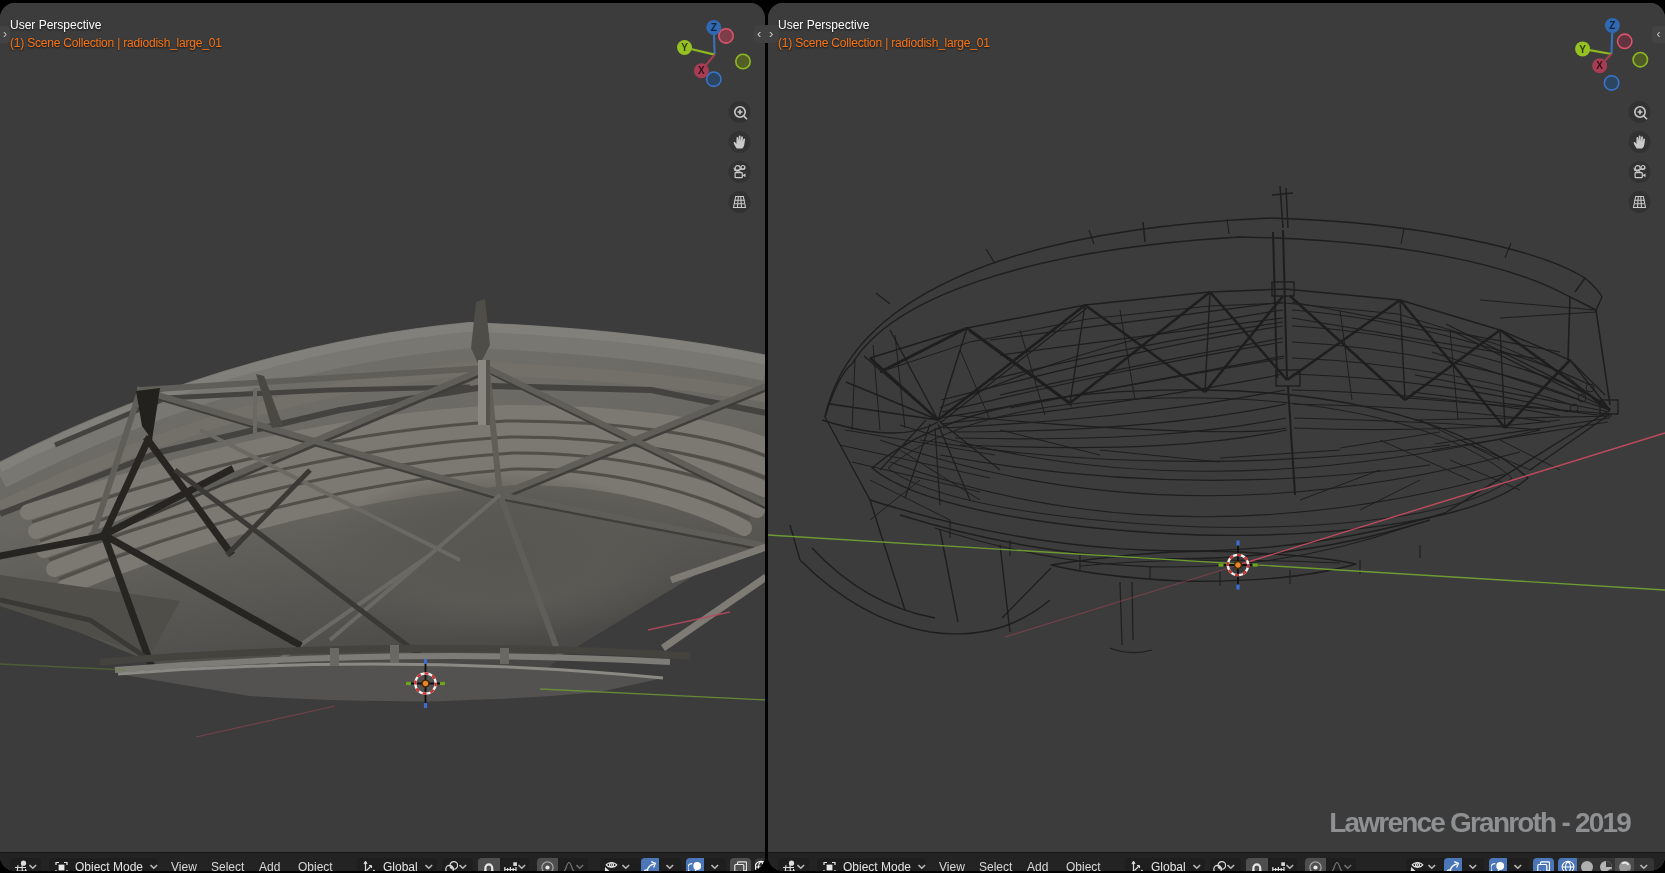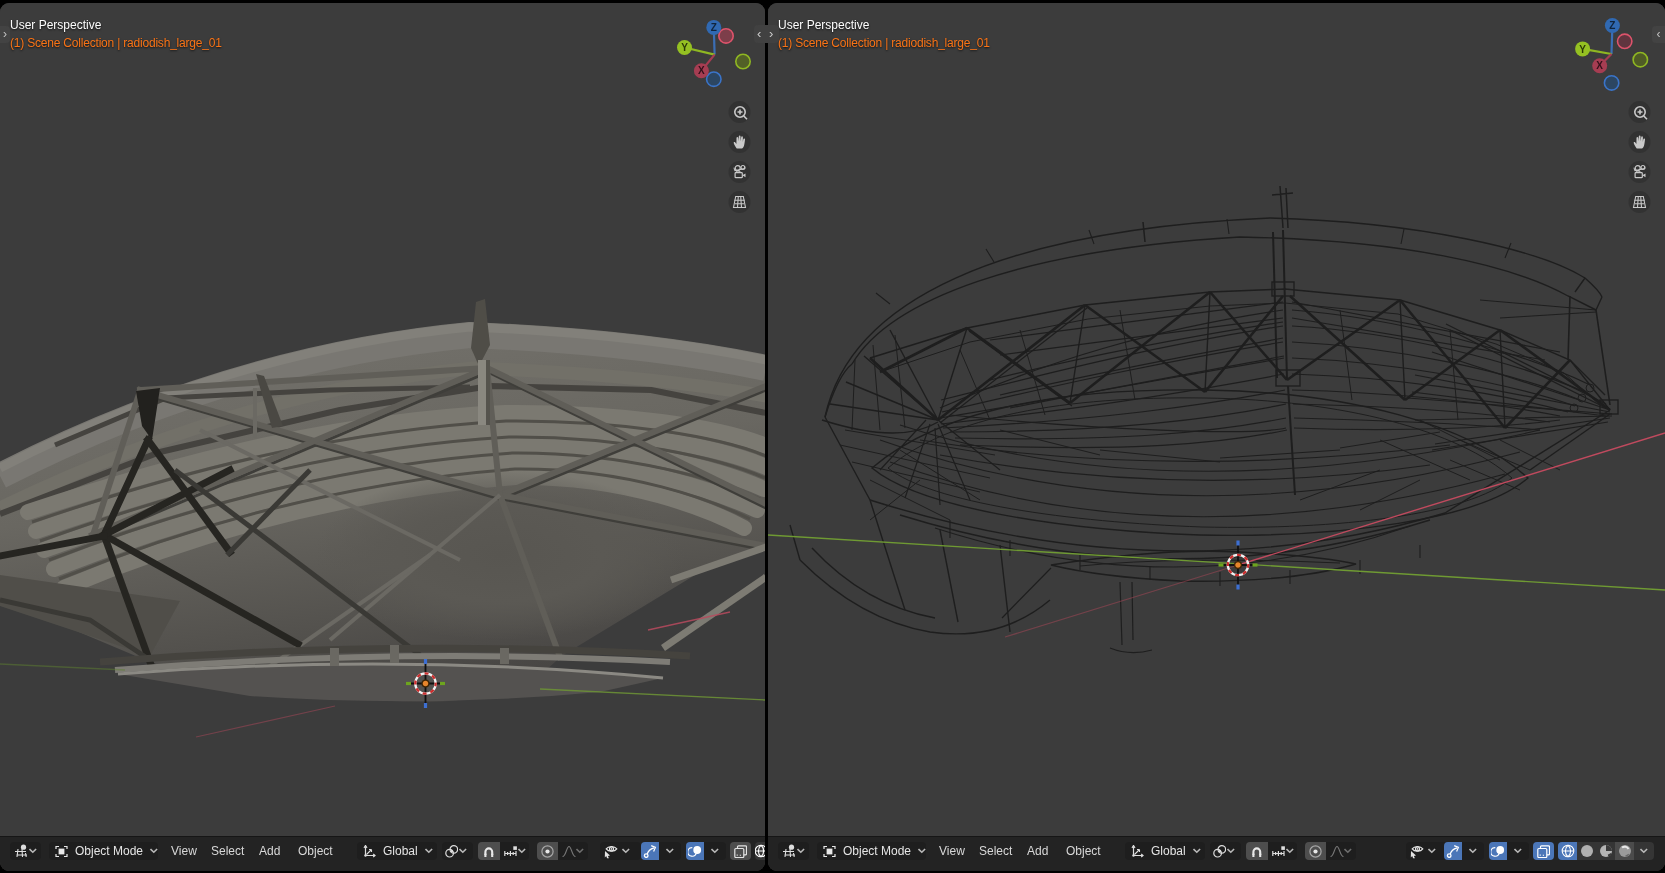--- a/index.html
+++ b/index.html
@@ -1,20 +1,20 @@
 <!DOCTYPE html>
 <html><head>
 <meta charset="utf-8">
 <style>
 html,body{margin:0;padding:0;background:#000;width:1665px;height:873px;overflow:hidden;
 font-family:"Liberation Sans", sans-serif;}
 .bar,.hdr,.hdr2,.credit,.menu,.mtxt{opacity:0.999;}
-.area{position:absolute;border-radius:9px;overflow:hidden;background:#3c3c3c;}
+.area{position:absolute;border-radius:15px;overflow:hidden;background:#3c3c3c;}
 .vp{position:absolute;left:0;top:0;width:100%;background:#3c3c3c;}
-.bar{position:absolute;left:0;bottom:0;width:100%;height:35px;background:#232323;border-top:1px solid #161616;box-sizing:border-box;}
+.bar{position:absolute;left:0;bottom:0;width:100%;height:19px;background:#232323;border-top:1px solid #161616;box-sizing:border-box;}
 .hdr{position:absolute;left:10px;top:15px;font-size:12px;color:#fdfdfd;text-shadow:0 1px 2px rgba(0,0,0,0.75);letter-spacing:0;}
 .hdr2{position:absolute;left:10px;top:33px;font-size:12px;letter-spacing:-0.2px;color:#f97316;text-shadow:0 1px 2px rgba(0,0,0,0.75);}
 .btn{position:absolute;top:5px;height:18px;background:#1e1e1e;border-radius:4px;display:flex;align-items:center;white-space:nowrap;overflow:hidden;}
 .seg{position:absolute;top:5px;height:18px;display:flex;align-items:center;justify-content:center;}
 .menu{position:absolute;top:5px;height:18px;line-height:18px;font-size:12px;color:#d8d8d8;white-space:nowrap;}
 .mtxt{font-size:12px;color:#e4e4e4;white-space:nowrap;}
 svg{display:block}
 .scene{position:absolute;left:0;top:0;}
 .navic{position:absolute;}
 .credit{position:absolute;font-size:28px;font-weight:bold;color:#8e9092;letter-spacing:-1.8px;}
@@ -505,20 +505,21 @@
     <circle r="10.2" fill="none" stroke="#cc2d2d" stroke-width="2.3" stroke-dasharray="4.0 4.0" stroke-dashoffset="1.2"></circle>
     <circle r="3.4" fill="#e8852c" stroke="#402505" stroke-width="1.3"></circle>
     <rect x="-1.6" y="-24.5" width="3.2" height="5" fill="#3d6fd2"></rect>
     <rect x="-1.6" y="19.5" width="3.2" height="5" fill="#3d6fd2"></rect>
     <rect x="-19.5" y="-1.6" width="5" height="3.2" fill="#6da41e"></rect>
     <rect x="14.5" y="-1.6" width="5" height="3.2" fill="#6da41e"></rect>
    </g>
   </svg>
   <div class="hdr">User Perspective</div>
   <div class="hdr2">(1) Scene Collection | radiodish_large_01</div>
+  <div class="credit" style="right:35px;top:804px">Lawrence Granroth - 2019</div>
   <svg class="navic" style="right:14px;top:98px" width="23" height="134">
    <g fill="#303030" fill-opacity="0.85">
     <circle cx="11.5" cy="11" r="11"></circle>
           <circle cx="11.5" cy="41" r="11"></circle>
     <circle cx="11.5" cy="71" r="11"></circle>
           <circle cx="11.5" cy="101" r="11"></circle>
    </g>
    <use href="#ic_zoom" x="3" y="2.5"></use>
    <use href="#ic_hand" x="3.5" y="32.5"></use>
    <use href="#ic_cam" x="3.5" y="62.5"></use>

